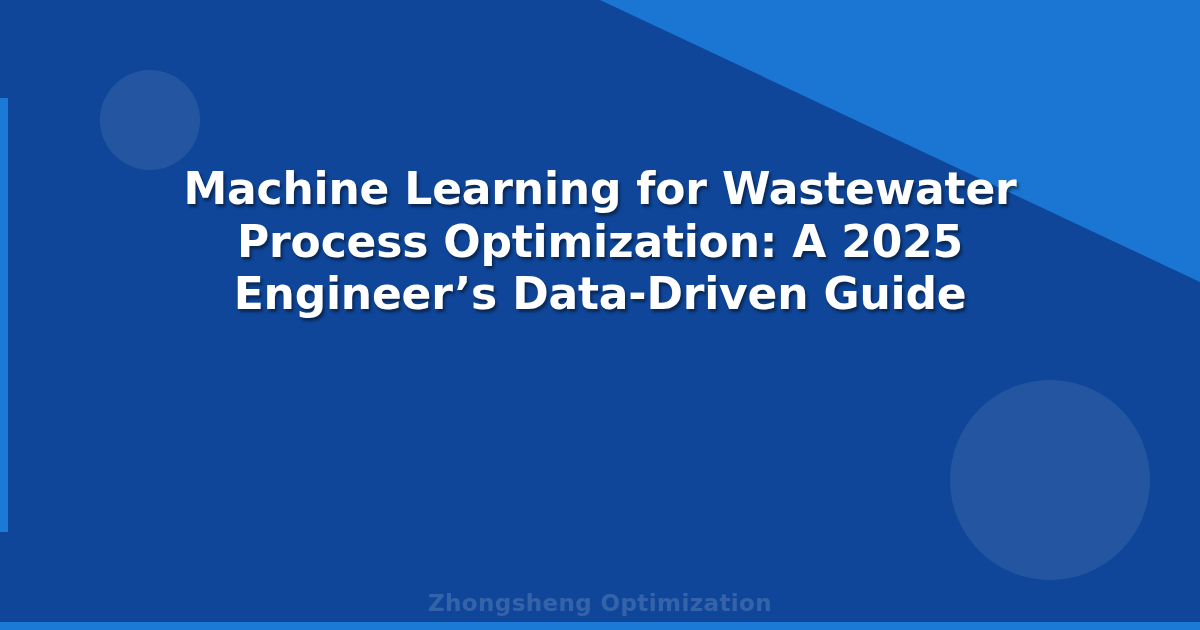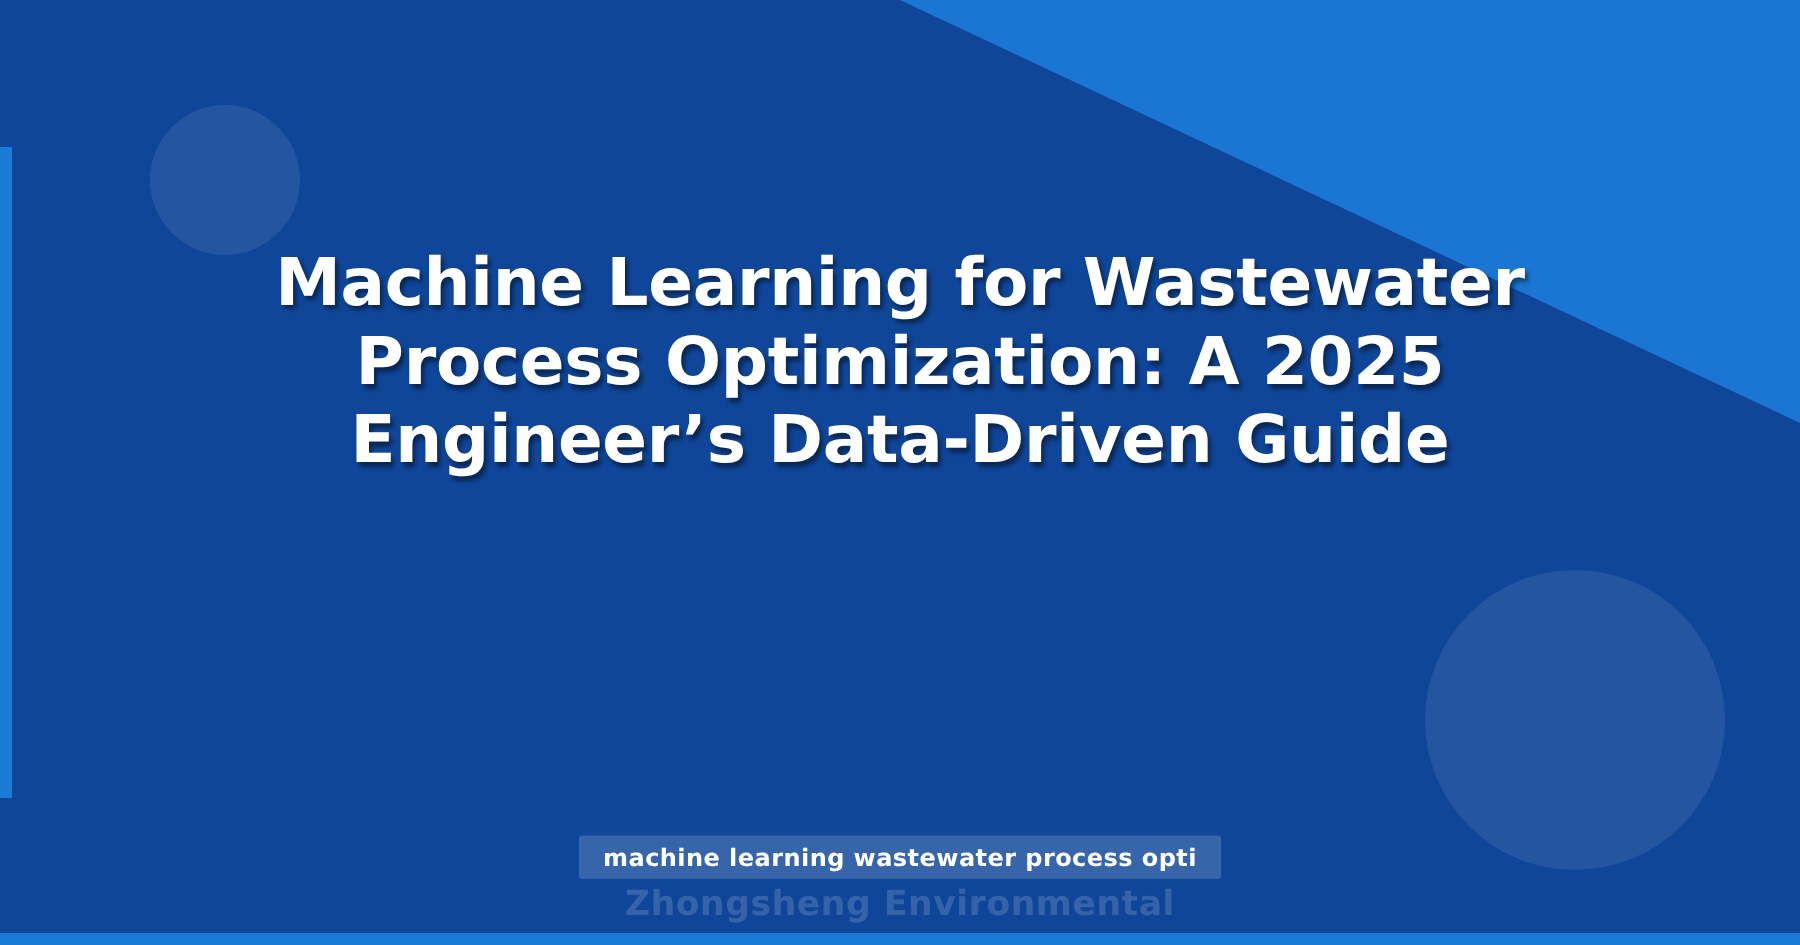--- a/index.html
+++ b/index.html
@@ -169,19 +169,16 @@
     <div class="edge-stripe"></div>
 
     <div class="bottom-accent-bar"></div>
   </div>
 
 
   <div class="headline-wrap">
     <h1 class="headline">Machine Learning for Wastewater Process Optimization: A 2025 Engineer’s Data-Driven Guide</h1>
   </div>
 
-  <div class="keyword-pill">
-    <span>machine learning wastewater process opti</span>
-  </div>
 
-  <div class="footer-brand">Zhongsheng Environmental</div>
+  <div class="footer-brand">Zhongsheng Optimization</div>
 
 </div>
 
 </body></html>

